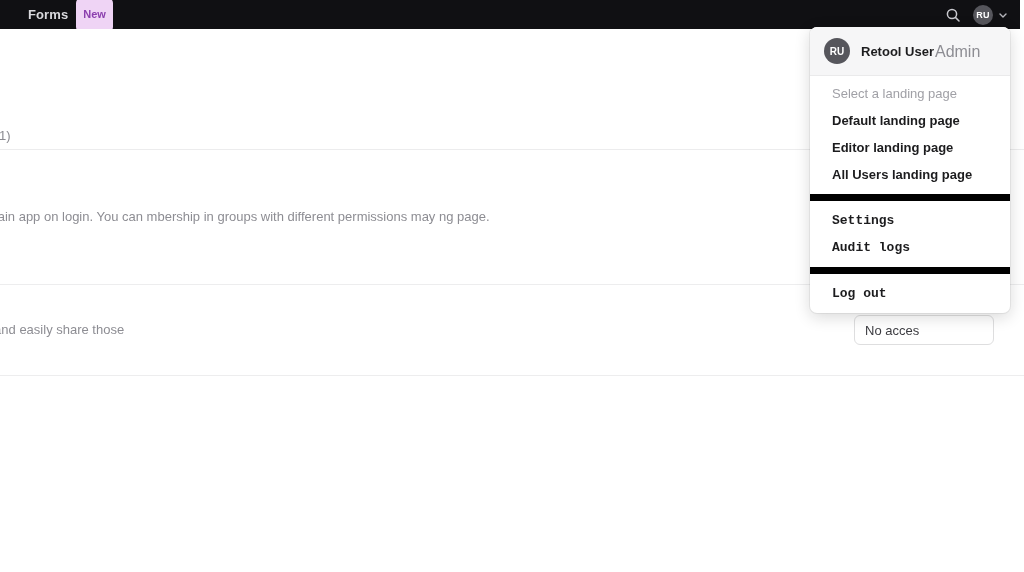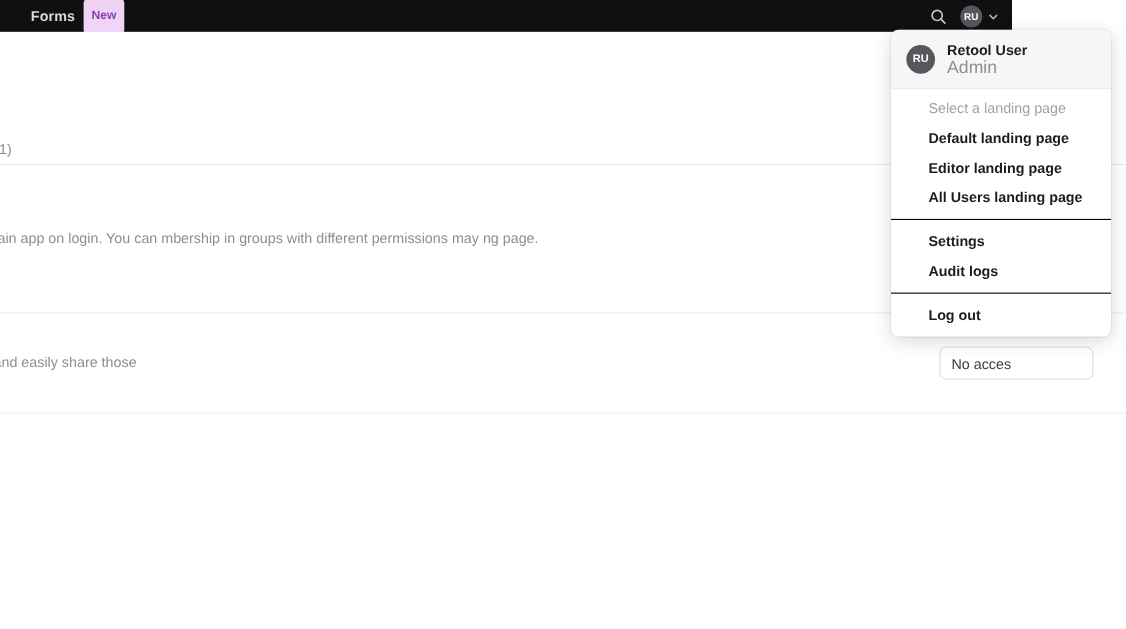--- a/index.html
+++ b/index.html
@@ -17,21 +17,21 @@
     position: relative;
     width: 1024px;
     height: 572px;
     background: #ffffff;
   }
 
   
   .header {
     position: absolute;
     top: 0; left: 0;
-    width: 920px;
+    width: 1020px;
     height: 29px;
     background: #101013;
     display: flex;
     align-items: center;
     padding: 0 12px 0 28px;
   }
   .header-left {
     display: flex;
     align-items: center;
     gap: 8px;
@@ -219,26 +219,26 @@
     flex: none;
     border-radius: 50%;
     background: #56565c;
     color: #ffffff;
     font-size: 10px;
     font-weight: 700;
     display: flex;
     align-items: center;
     justify-content: center;
   }
-  .popup-user-text { display: flex; flex-direction: column; gap: 1px; }
+  .popup-user-text { display: flex; gap: 1px; }
   .popup-user-name { font-size: 13px; font-weight: 700; color: #1c1c1e; line-height: 15px; }
   .popup-user-role { font-size: 16px; color: #8d8d93; line-height: 15px; }
 
-  .popup-section { padding: 6px 16px; }
-  .popup-section + .popup-section { border-top: 1px solid #000000; }
+  .popup-section { padding: 6px 4px; }
+  .popup-section + .popup-section { border-top: 7px solid #000000; font-family: Liberation Mono, monospace; }
 
   .popup-label {
     padding: 4px 18px 6px 18px;
     font-size: 13px;
     color: #a0a0a6;
     cursor: default;
   }
   .popup-item {
     padding: 6px 18px;
     font-size: 13px;

